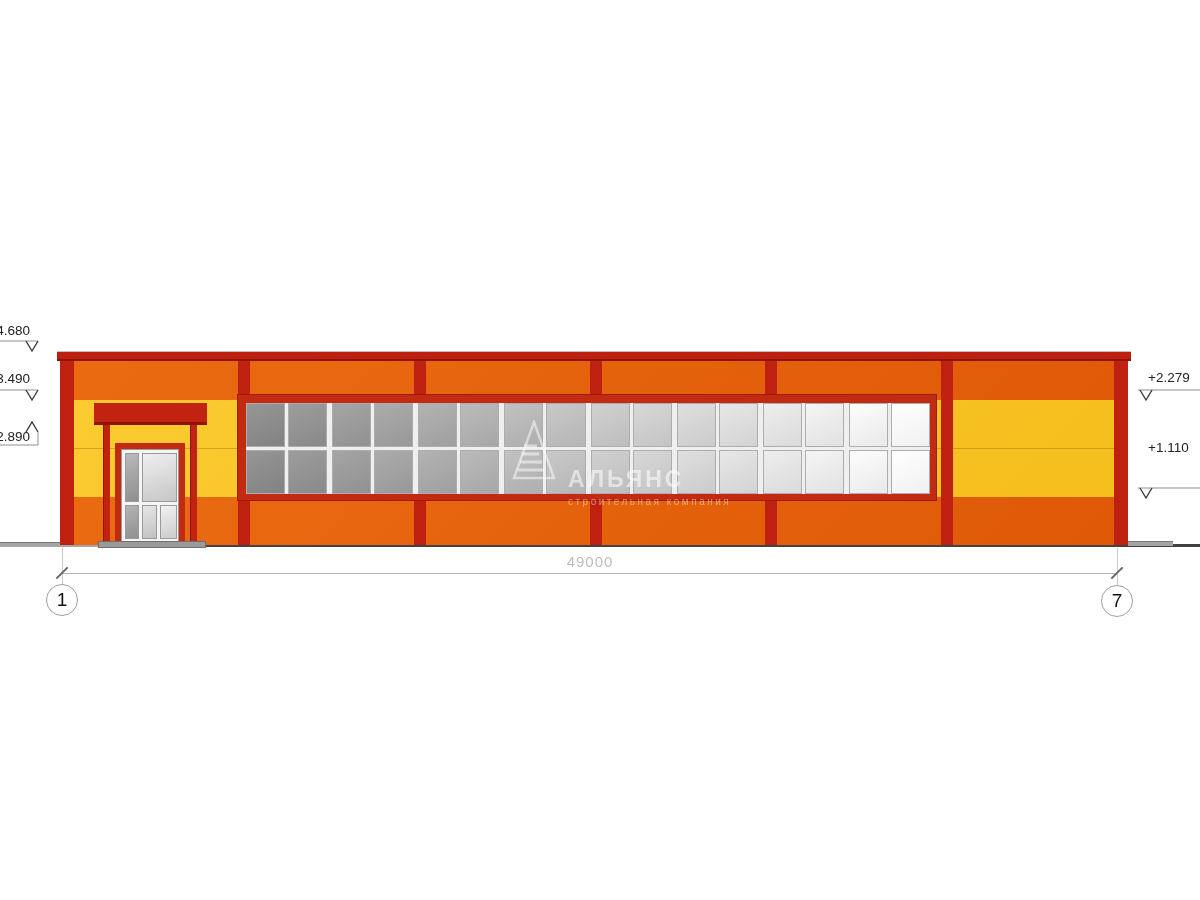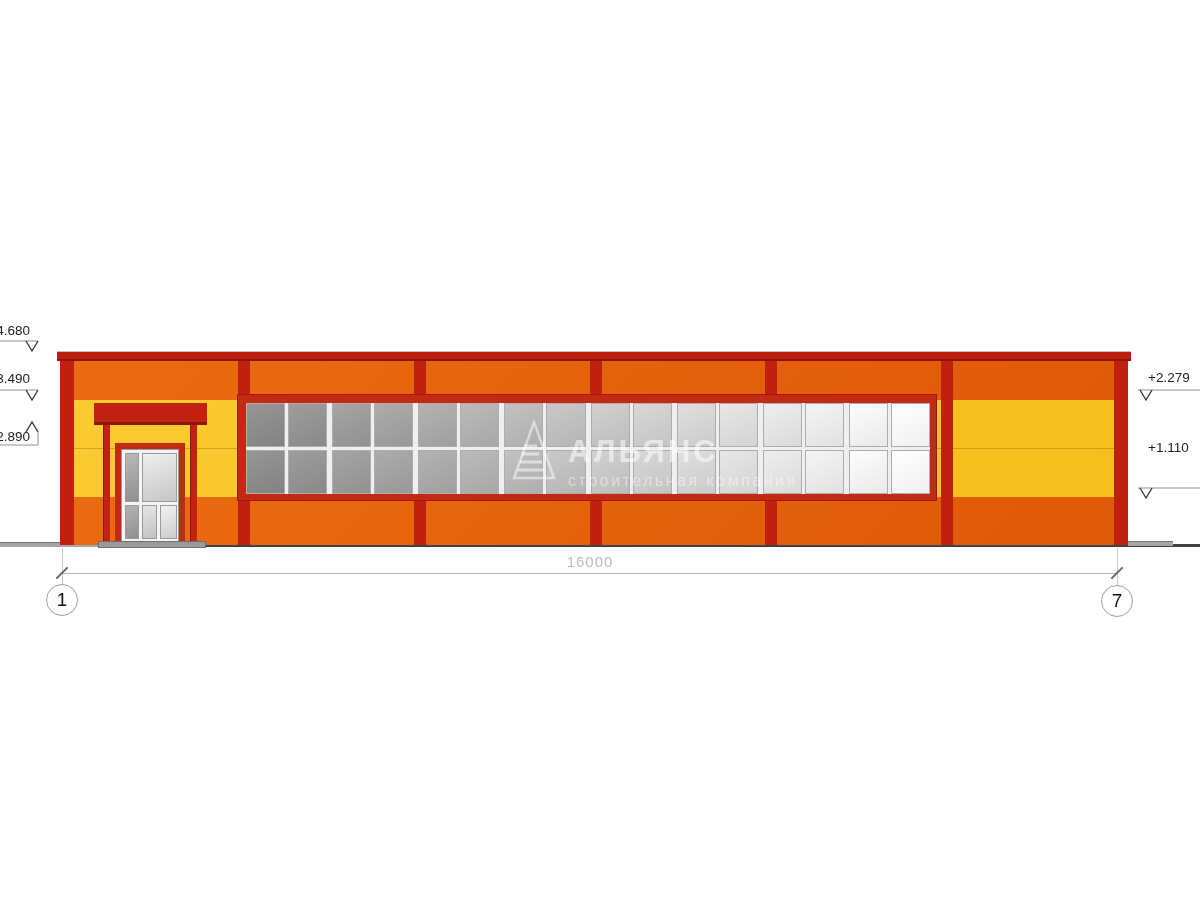--- a/index.html
+++ b/index.html
@@ -80,22 +80,22 @@
     border-radius:50%; background:#fff; box-sizing:border-box; text-align:center;
     line-height:30px; font-size:19px; color:#111; z-index:7; }
 
   
   .elev-text { position:absolute; font-size:13.5px; color:#222; white-space:nowrap; }
   .elev-text.anchor-right { right:1170px; text-align:right; }
 
   
   #watermark { position:absolute; left:512px; top:420px; display:flex; align-items:flex-start; z-index:4; pointer-events:none; }
   #wm-textblock { margin-left:12px; margin-top:16px; }
-  #wm-name { font-size:31px; font-weight:bold; letter-spacing:3px; color:rgba(255,255,255,0.55); line-height:1; }
-  #wm-sub { font-size:16px; letter-spacing:2.5px; color:rgba(255,255,255,0.45); margin-top:5px; white-space:nowrap; }
+  #wm-name { font-size:23px; font-weight:bold; letter-spacing:3px; color:rgba(255,255,255,0.55); line-height:1;margin-top:32px; }
+  #wm-sub { font-size:10px; letter-spacing:2.5px; color:rgba(255,255,255,0.45); margin-top:5px; white-space:nowrap; }
 </style>
 </head>
 <body>
 
 <div id="canvas">
 
 
   <div id="ground-line"></div>
   <div id="walk-left" class="walk"></div>
   <div id="walk-right" class="walk"></div>
@@ -230,18 +230,18 @@
   <svg class="abs" style="left:1138px;top:487px" width="62" height="13">
     <line x1="0" y1="1" x2="62" y2="1" stroke="#909090" stroke-width="1"></line>
     <polyline points="2,1 8,11 14,1" fill="none" stroke="#3a3a3a" stroke-width="1.4"></polyline>
   </svg>
 
   <div class="ext-line" style="left:62px;top:548px;height:62px"></div>
   <div class="ext-line" style="left:1117px;top:548px;height:62px"></div>
   <div id="dim-line"></div>
   <div class="dim-tick" style="left:54px;top:572px"></div>
   <div class="dim-tick" style="left:1109px;top:572px"></div>
-  <div id="dim-label">16000</div>
+  <div id="dim-label">49000</div>
 
   <div class="axis-bubble" style="left:46px;top:584px">1</div>
   <div class="axis-bubble" style="left:1101px;top:585px">7</div>
 
 </div>
 
 </body></html>

